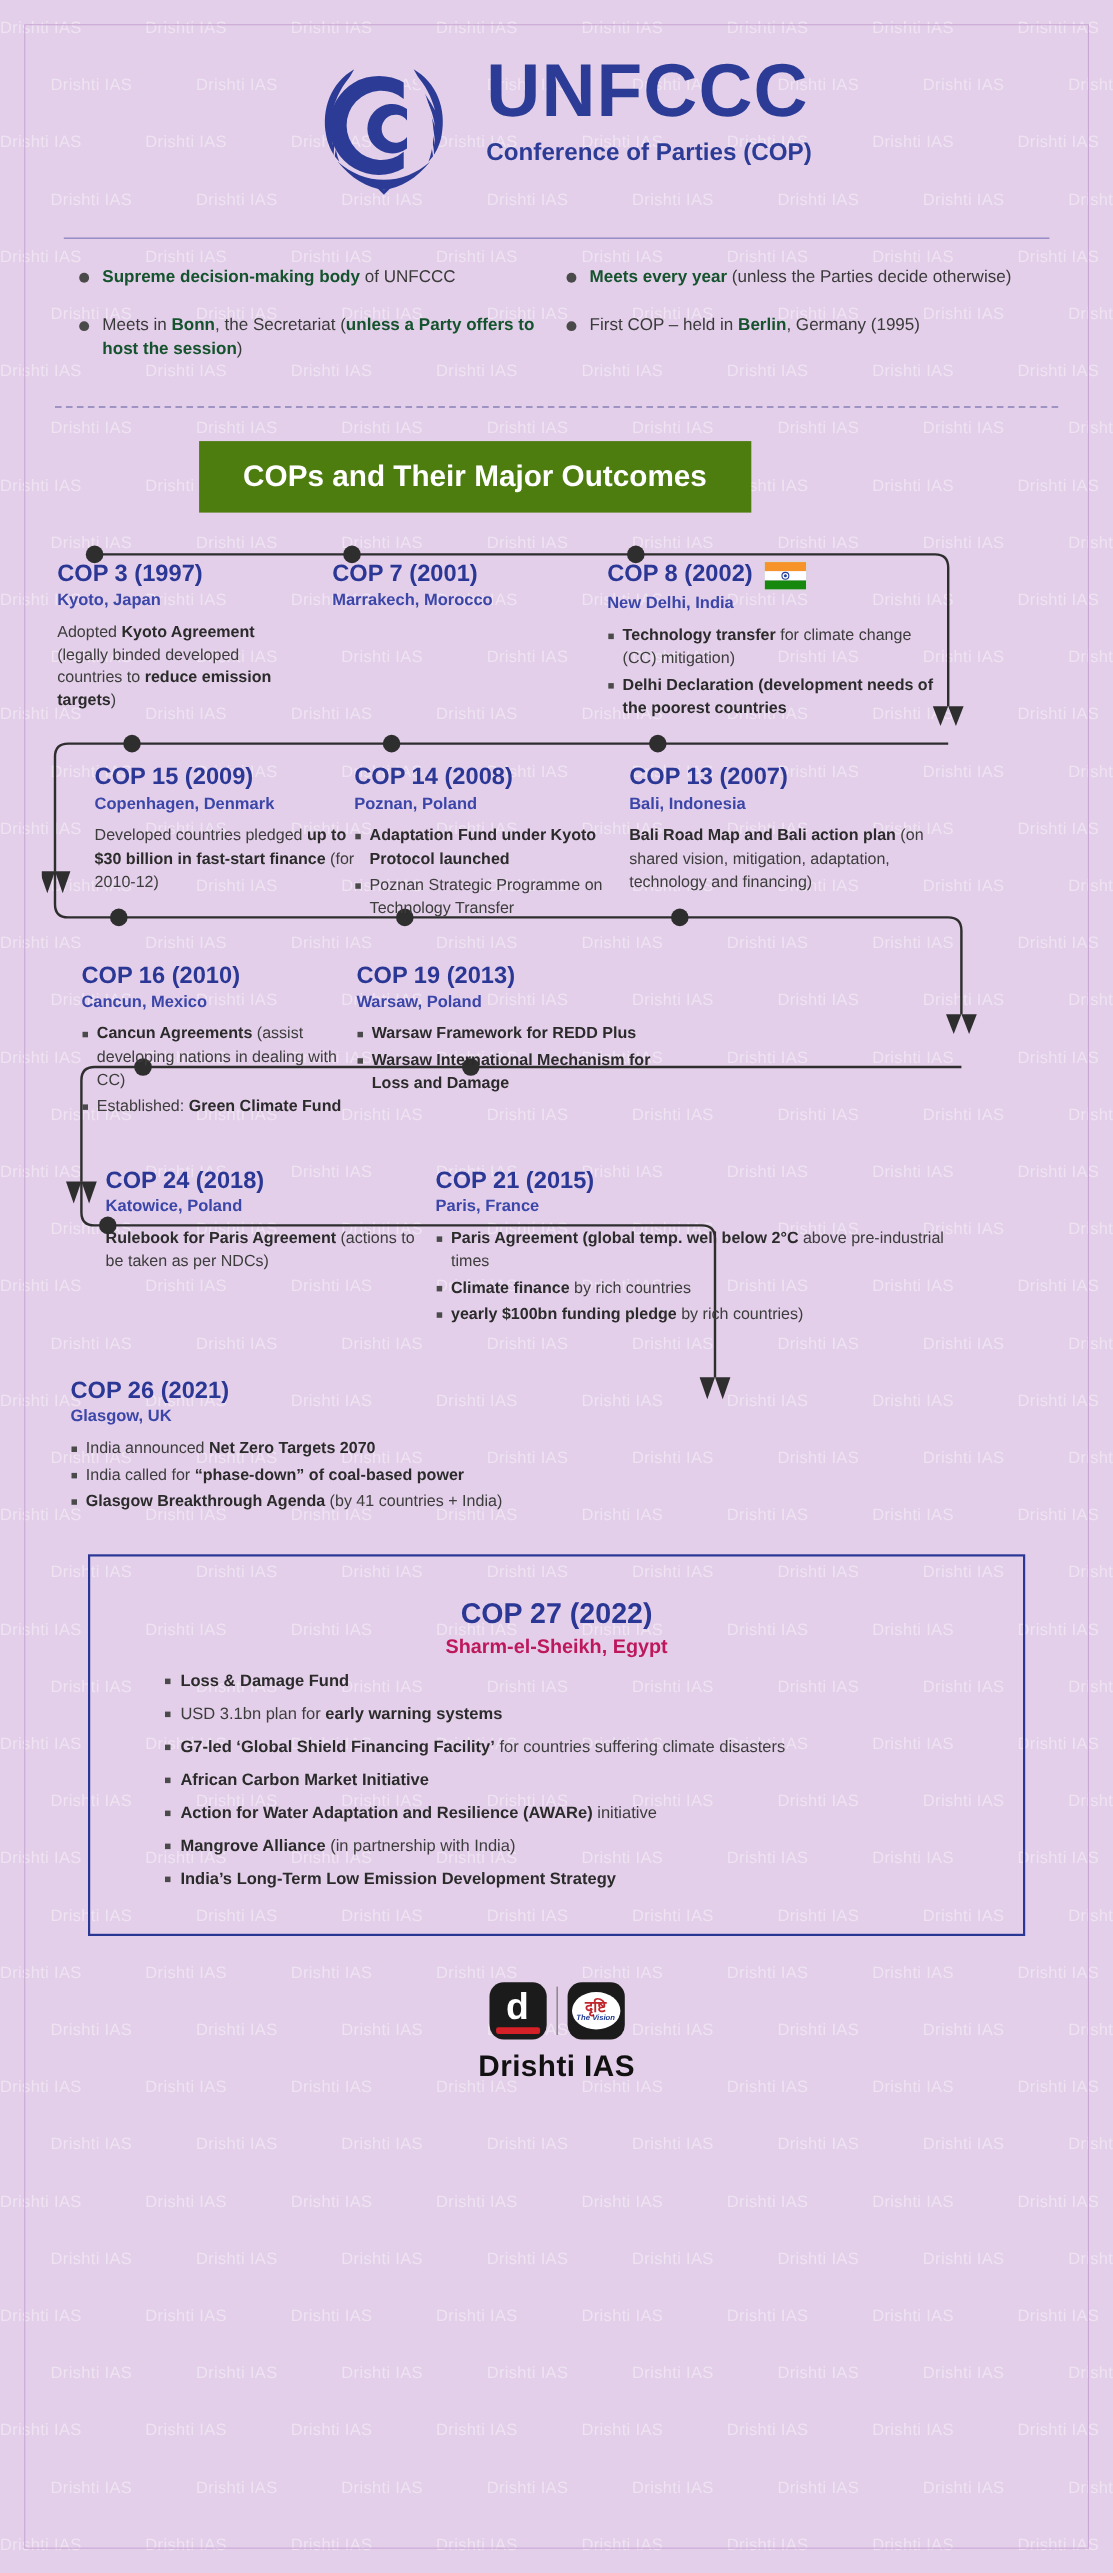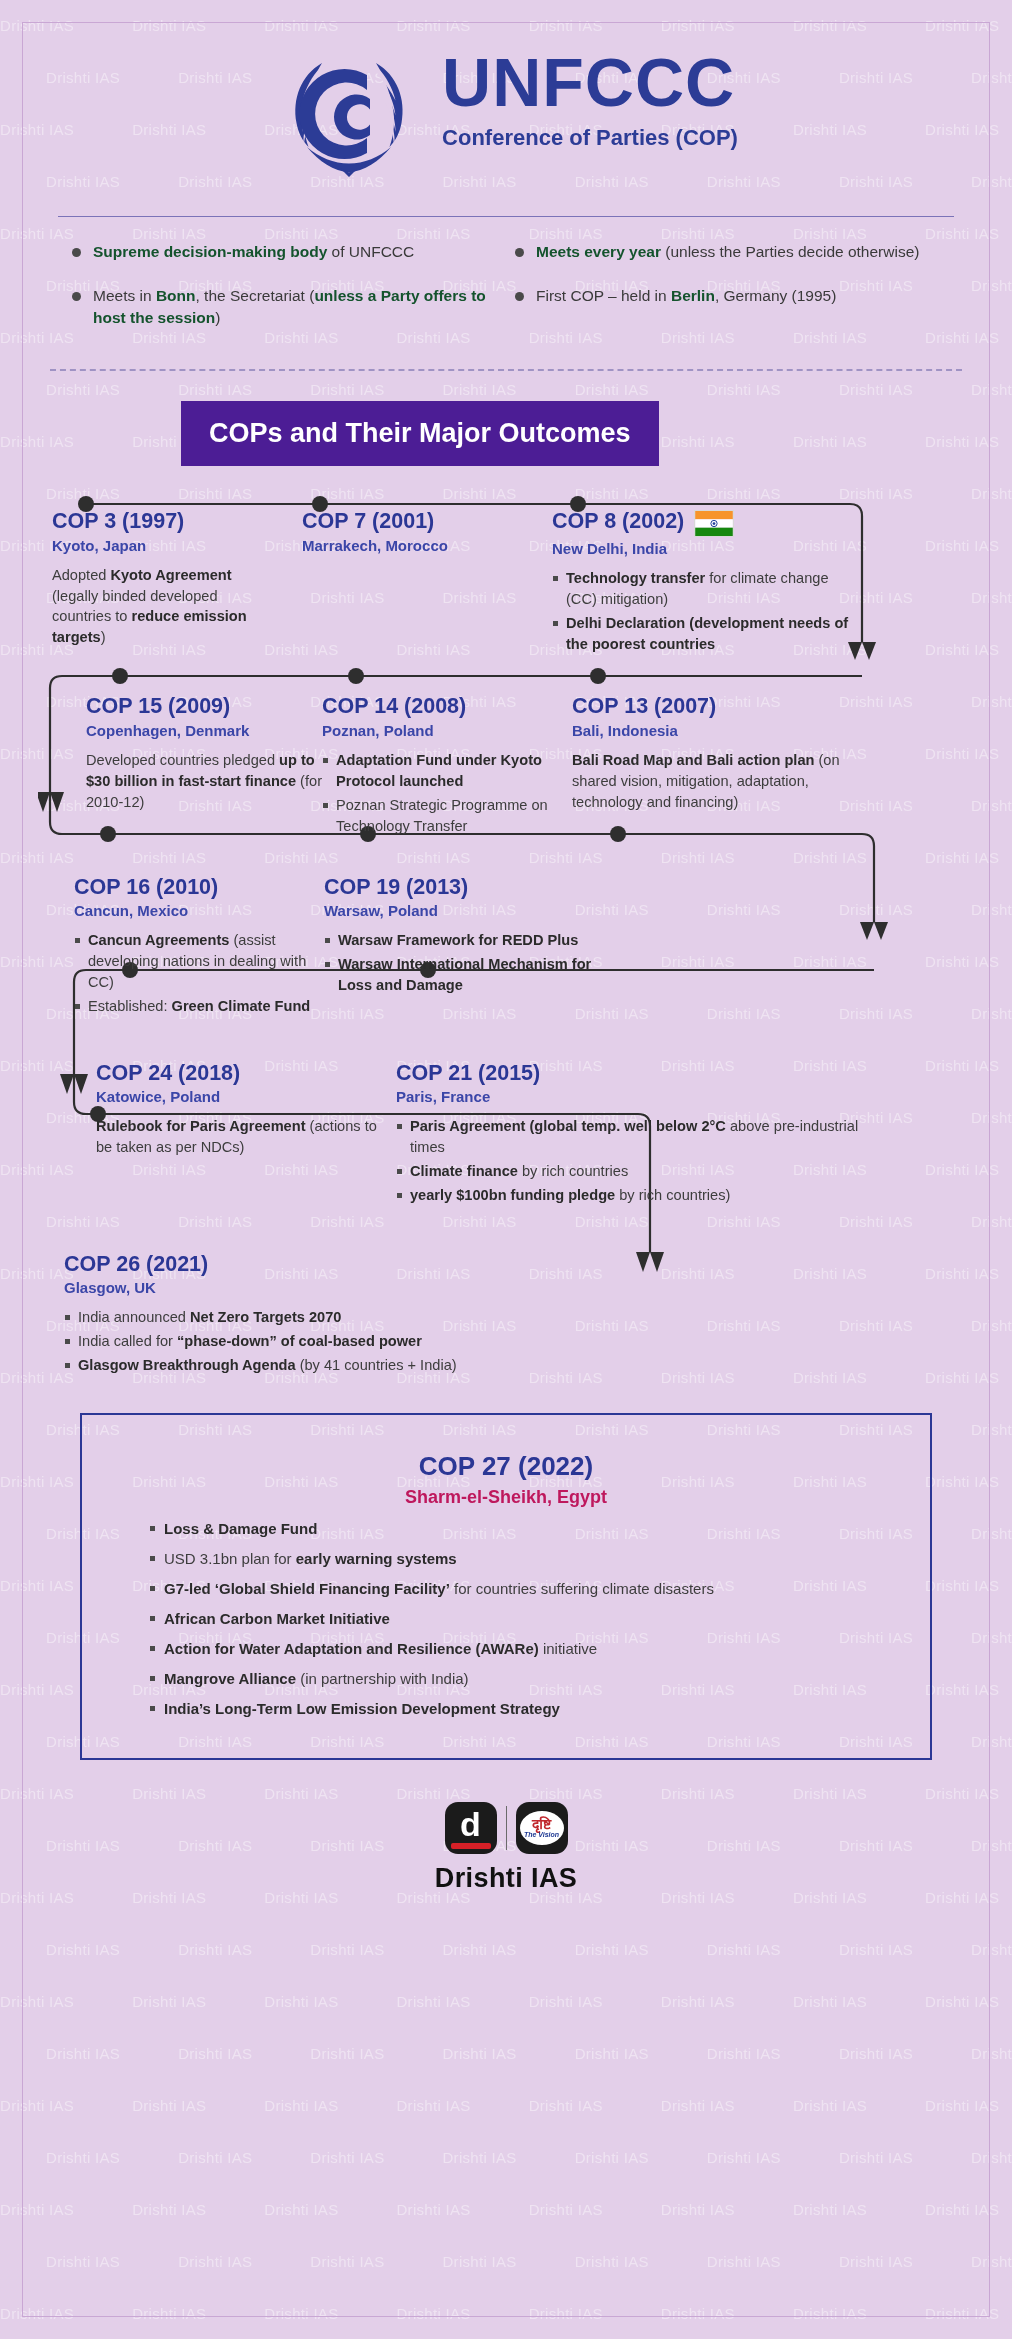--- a/index.html
+++ b/index.html
@@ -100,25 +100,25 @@
 
   .hr-dashed {
     border-top: 2px dashed #9f93c4;
     margin: 10px 12px 0 12px;
     height: 0;
   }
 
   
   .banner-wrap { display: flex; padding: 30px 0 26px 0; }
   .banner {
-    background: #4c1d95;
+    background: #4d7c0f;
     color: #fff;
     font-size: 27px;
     font-weight: bold;
-    padding: 17px 28px;
+    padding: 17px 40px;
     margin-left: 143px;
   }
 
   
   .timeline { position: relative; }
   .tl-svg {
     position: absolute;
     left: 0; top: 0;
     width: 892px;
     height: 1160px;

